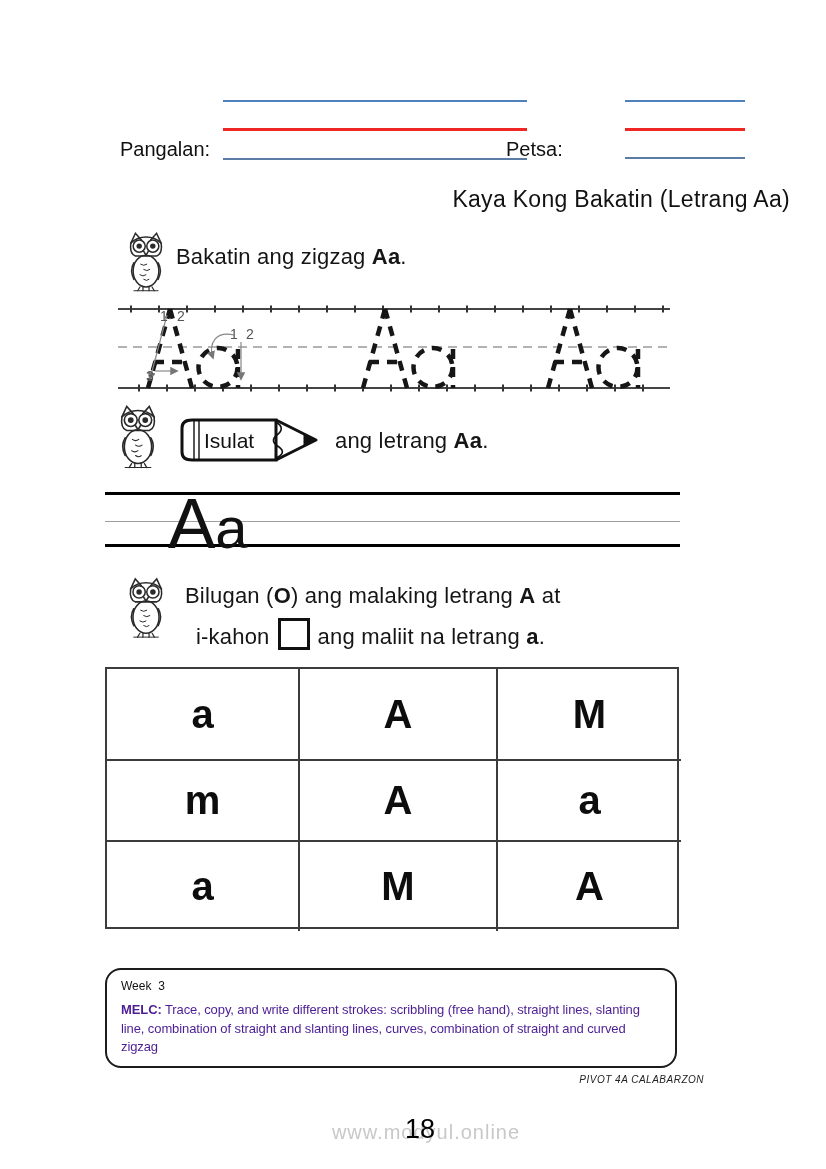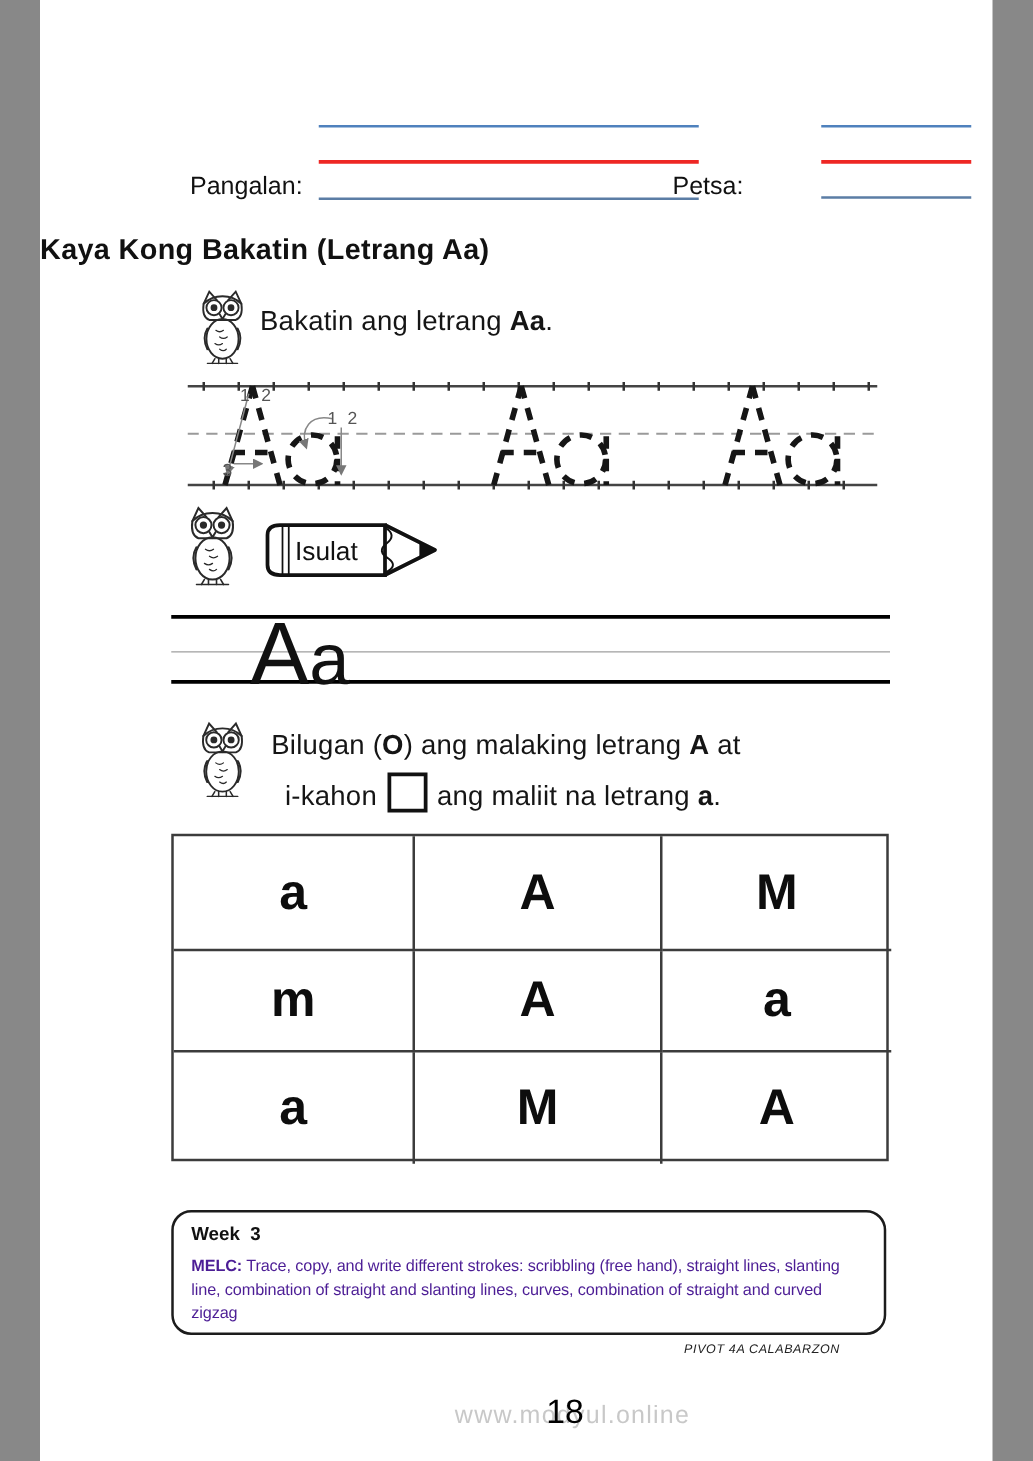--- a/index.html
+++ b/index.html
@@ -1,28 +1,28 @@
 <!DOCTYPE html>
 <html><head>
 <meta charset="utf-8">
 <style>
   html,body{margin:0;padding:0;background:#888;}
   .page{
-    position:relative;width:762px;height:1169px;background:#ffffff;
+    position:relative;width:826px;height:1169px;background:#ffffff;
     margin:0 auto;overflow:hidden;
     font-family:"Liberation Sans",sans-serif;color:#111;
   }
   .abs{position:absolute;}
   .hline{position:absolute;height:0;border-top:2px solid #4f81bd;}
   .hline.red{border-top:3px solid #ee2724;}
   .hline.thin{border-top:2px solid #5b7da5;}
   .label-hand{font-size:20px;color:#111;}
   .doc-title{
-    position:absolute;left:0;top:186px;width:790px;text-align:left;
-    font-size:23px;font-weight:700;letter-spacing:.3px;
+    position:absolute;left:0;top:186px;width:790px;text-align:right;
+    font-size:23px;font-weight:400;letter-spacing:.3px;
   }
   .instr{font-size:22px;letter-spacing:.2px;color:#151515;}
   .instr b{font-weight:700;}
   .owl{position:absolute;}
   .sample-line{position:absolute;left:168px;top:476px;line-height:95px;white-space:nowrap;}
   .sample-upper{font-size:71px;}
   .sample-lower{font-size:58px;}
   .kahon-box{
     display:inline-block;width:26px;height:26px;border:3px solid #111;
     vertical-align:-6px;margin:0 8px;background:#fff;
@@ -37,21 +37,21 @@
     border-right:2px solid #3c3c3c;border-bottom:2px solid #3c3c3c;
     font-size:40px;font-weight:700;color:#0d0d0d;
   }
   .letter-cell.last-col{border-right:none;}
   .letter-cell.last-row{border-bottom:none;}
   .week-box{
     position:absolute;left:105px;top:968px;width:572px;height:100px;
     border:2px solid #1c1c1c;border-radius:16px;box-sizing:border-box;
     padding:9px 14px 0 14px;
   }
-  .week-label{font-size:15px;font-weight:700;white-space:pre-wrap;}
+  .week-label{font-size:12px;font-weight:400;white-space:pre-wrap;}
   .melc{font-size:13px;line-height:18.5px;margin-top:8px;color:#4c1d95;letter-spacing:-0.1px;}
   .melc b{font-weight:700;}
   .pivot{
     position:absolute;right:122px;top:1074px;font-size:10px;font-style:italic;
     letter-spacing:.5px;color:#222;
   }
   .watermark{
     position:absolute;left:0;top:1121px;width:852px;text-align:center;
     font-size:20px;color:#c8c8c8;letter-spacing:1px;
   }
@@ -118,21 +118,21 @@
 
   <div class="abs label-hand" style="left:120px;top:138px;">Pangalan:</div>
   <div class="abs label-hand" style="left:506px;top:138px;">Petsa:</div>
 
   <div class="doc-title">Kaya Kong Bakatin (Letrang Aa)</div>
 
   <svg class="owl" style="left:121px;top:231px;" width="50" height="62" viewBox="0 0 60 82">
     <use href="#owl"></use>
   </svg>
   <div class="abs instr" style="left:176px;top:244px;">
-    <span>Bakatin ang letrang </span><b>Aa</b><span>.</span>
+    <span>Bakatin ang zigzag </span><b>Aa</b><span>.</span>
   </div>
 
   <svg class="abs" style="left:118px;top:305px;" width="552" height="92" viewBox="0 0 552 92">
 
     <path d="M0,4 H552" stroke="#444" stroke-width="2"></path>
     <path d="M12,4 H552" stroke="#333" stroke-width="7" stroke-dasharray="2 26"></path>
 
     <path d="M0,42 H552" stroke="#9a9a9a" stroke-width="1.6" stroke-dasharray="9 6"></path>
 
     <path d="M0,83 H552" stroke="#444" stroke-width="2"></path>
@@ -159,20 +159,23 @@
 
   <svg class="abs" style="left:176px;top:414px;" width="148" height="52" viewBox="0 0 148 52">
     <path d="M16,6 H100 V46 H16 Q6,46 6,38 V14 Q6,6 16,6 Z" fill="none" stroke="#111" stroke-width="3"></path>
     <path d="M18,6 V46 M23,6 V46" stroke="#111" stroke-width="1.4" fill="none"></path>
     <path d="M100,6 L140,26 L100,46" fill="none" stroke="#111" stroke-width="3" stroke-linejoin="round"></path>
     <path d="M100,8 Q110,14 101,21 Q93,27 103,33 Q111,39 100,44" fill="none" stroke="#111" stroke-width="1.6"></path>
     <path d="M128,20 L140,26 L128,32 Z" fill="#111" stroke="#111"></path>
     <text x="28" y="34" font-size="21" fill="#111">Isulat</text>
   </svg>
 
+  <div class="abs instr" style="left:335px;top:428px;">
+    <span>ang letrang </span><b>Aa</b><span>.</span>
+  </div>
 
   <div class="abs" style="left:105px;top:492px;width:575px;border-top:3px solid #000;"></div>
   <div class="abs" style="left:105px;top:521px;width:575px;border-top:1.6px solid #9f9f9f;"></div>
   <div class="abs" style="left:105px;top:544px;width:575px;border-top:3px solid #000;"></div>
 
   <div class="sample-line">
     <span class="sample-upper">A</span><span class="sample-lower">a</span>
   </div>
 
   <svg class="owl" style="left:123px;top:573px;" width="46" height="70" viewBox="0 0 60 82">

